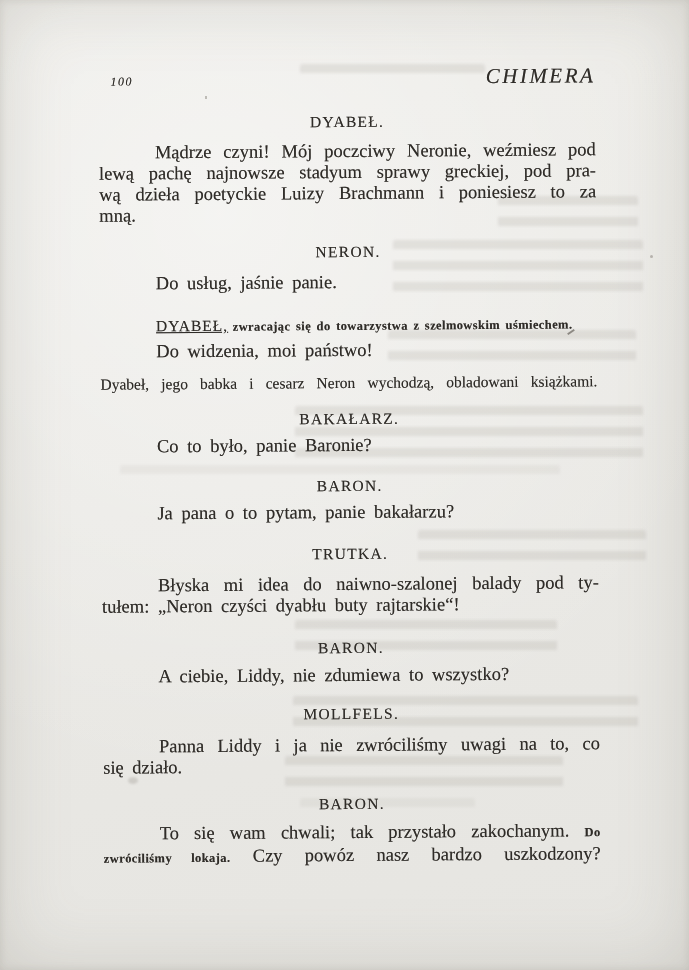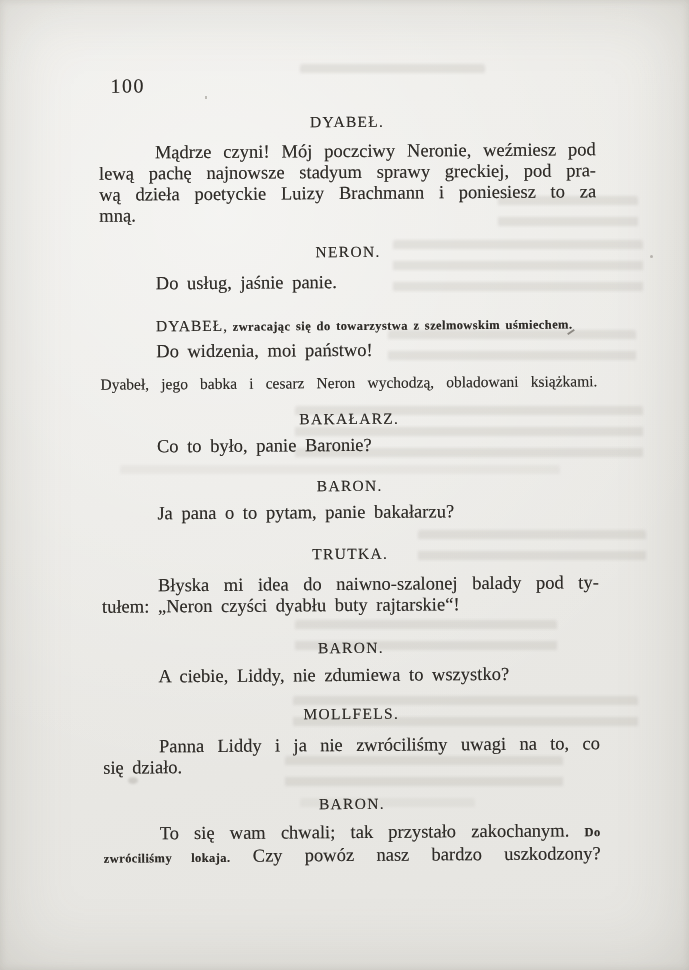--- a/index.html
+++ b/index.html
@@ -28,32 +28,32 @@
 
   .content {
     position:absolute; z-index:3;
     left:101px; top:0; width:497px; height:970px;
     transform: rotate(-0.4deg);
     transform-origin:50% 460px;
     text-shadow:0 0 0.5px rgba(47,44,40,0.55);
   }
   .pageno {
     position:absolute; left:12px; top:73px;
-    font-size:20px; letter-spacing:1.5px;
+    font-style:italic; font-size:12px; letter-spacing:1.5px;
   }
   .journal {
     position:absolute; right:0; top:65px;
     font-style:italic; font-size:21px; letter-spacing:2.5px;
   }
   .sp { font-size:15.5px; line-height:18px; letter-spacing:1.3px; text-align:center; }
   .speech { font-size:18.5px; line-height:21px; word-spacing:4px; }
   .l  { text-align:left; }
   .lj { text-align:justify; text-align-last:justify; }
   .ind { text-indent:56px; }
-  .spinline { font-size:15.5px; letter-spacing:1px; }
+  .spinline { font-size:15.5px; letter-spacing:1px;text-decoration:underline; }
   .dir { font-size:12.5px; font-weight:700; letter-spacing:0.4px; word-spacing:2px; }
   .spdir { font-size:18.5px; line-height:19px; text-indent:56px; }
   .stage { font-size:15.5px; line-height:18px; text-align:justify; text-align-last:justify; word-spacing:1.5px; }
 </style>
 </head>
 <body>
 
 <div class="page">
 
   <div class="ghost" style="left:300px;top:64px;width:185px;height:10px;"></div>
@@ -69,20 +69,21 @@
   <div class="ghost faint" style="left:300px;top:798px;width:175px;height:10px;"></div>
 
   <div class="speck" style="left:567px;top:331px;width:8px;height:2px;background:#55504a;opacity:.6;transform:rotate(-35deg);"></div>
   <div class="speck" style="left:128px;top:777px;width:10px;height:7px;background:#8d8880;border-radius:50%;opacity:.28;filter:blur(1px);"></div>
   <div class="speck" style="left:650px;top:255px;width:3px;height:3px;background:#77726b;border-radius:50%;opacity:.45;"></div>
   <div class="speck" style="left:205px;top:96px;width:2px;height:3px;background:#8a857d;opacity:.5;"></div>
 
   <div class="content">
 
     <span class="pageno">100</span>
+    <span class="journal">CHIMERA</span>
 
     <div class="sp" style="margin-top:113px;">DYABEŁ.</div>
 
     <div class="speech" style="margin-top:10px;">
       <div class="lj ind">Mądrze czyni!  Mój poczciwy Neronie, weźmiesz pod</div>
       <div class="lj">lewą pachę najnowsze stadyum sprawy greckiej, pod pra-</div>
       <div class="lj">wą dzieła poetyckie Luizy Brachmann i poniesiesz to za</div>
       <div class="l">mną.</div>
     </div>
 

